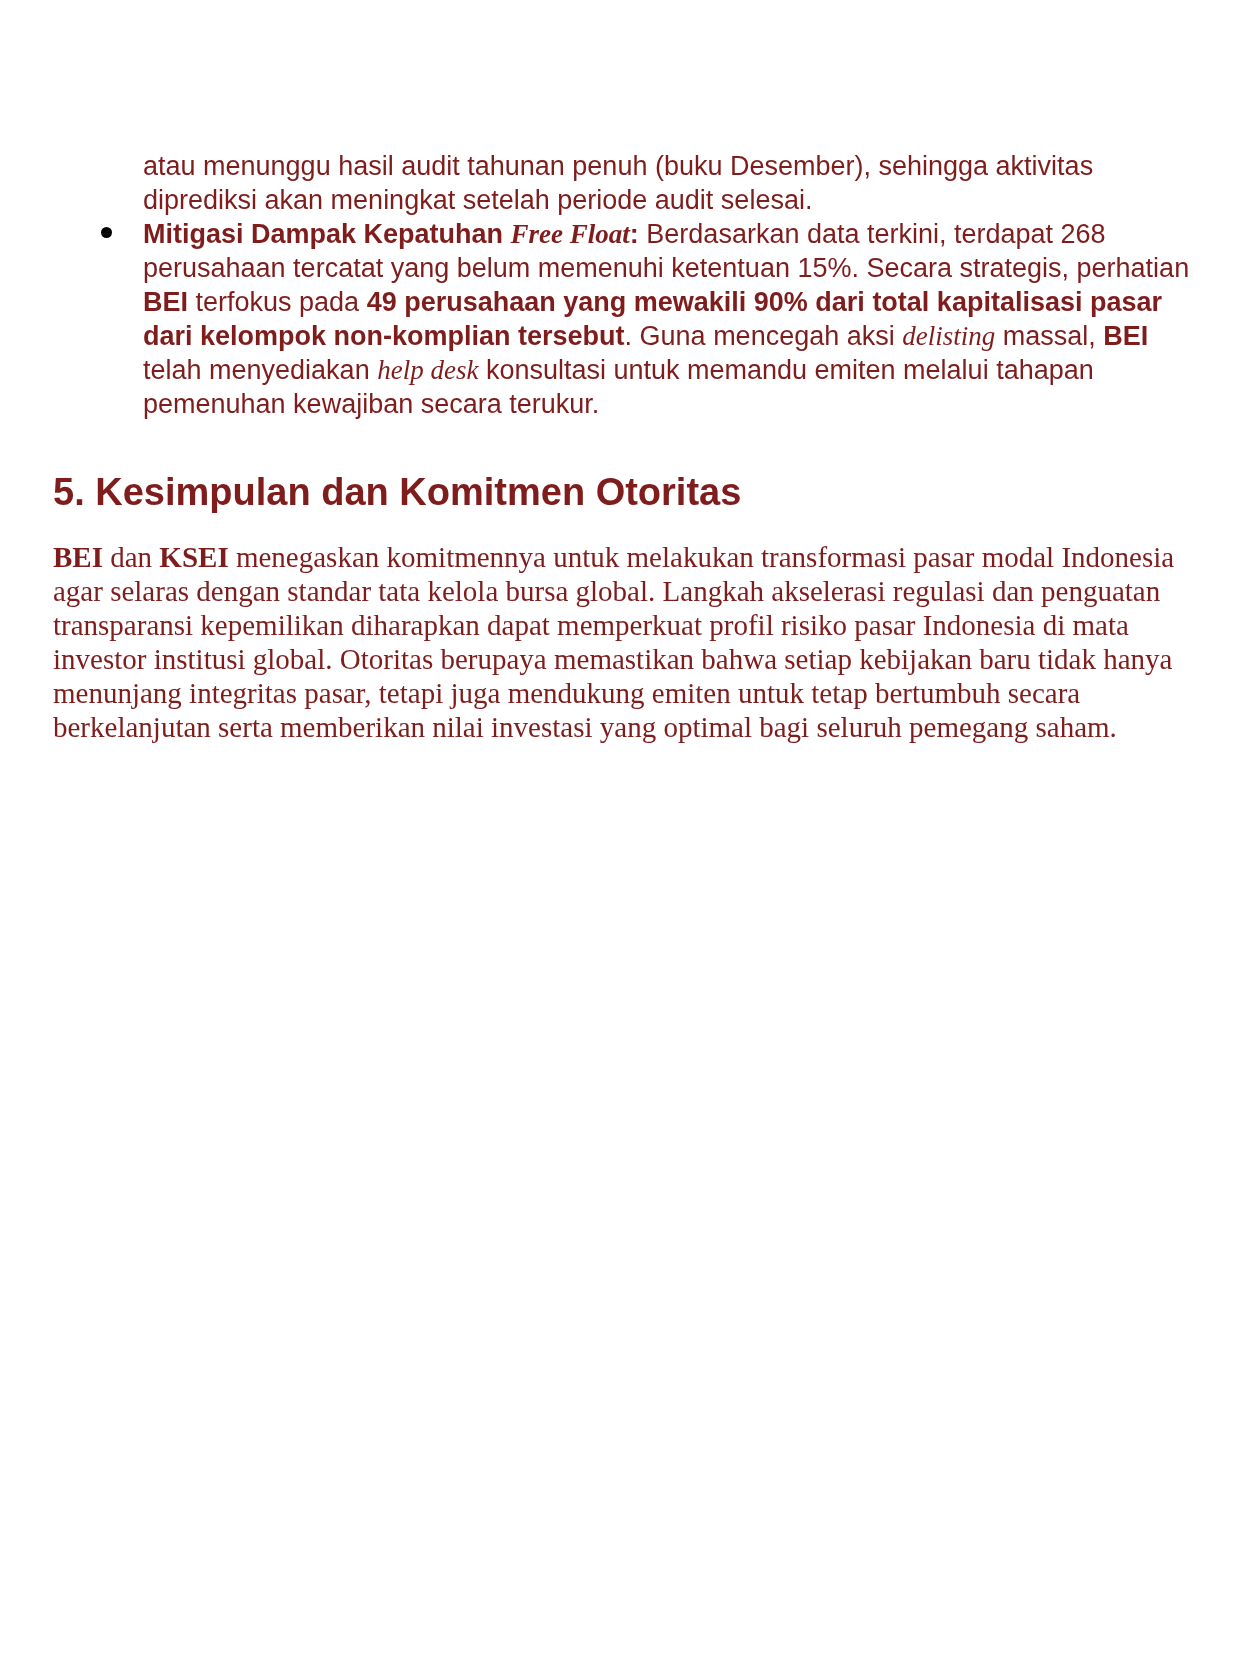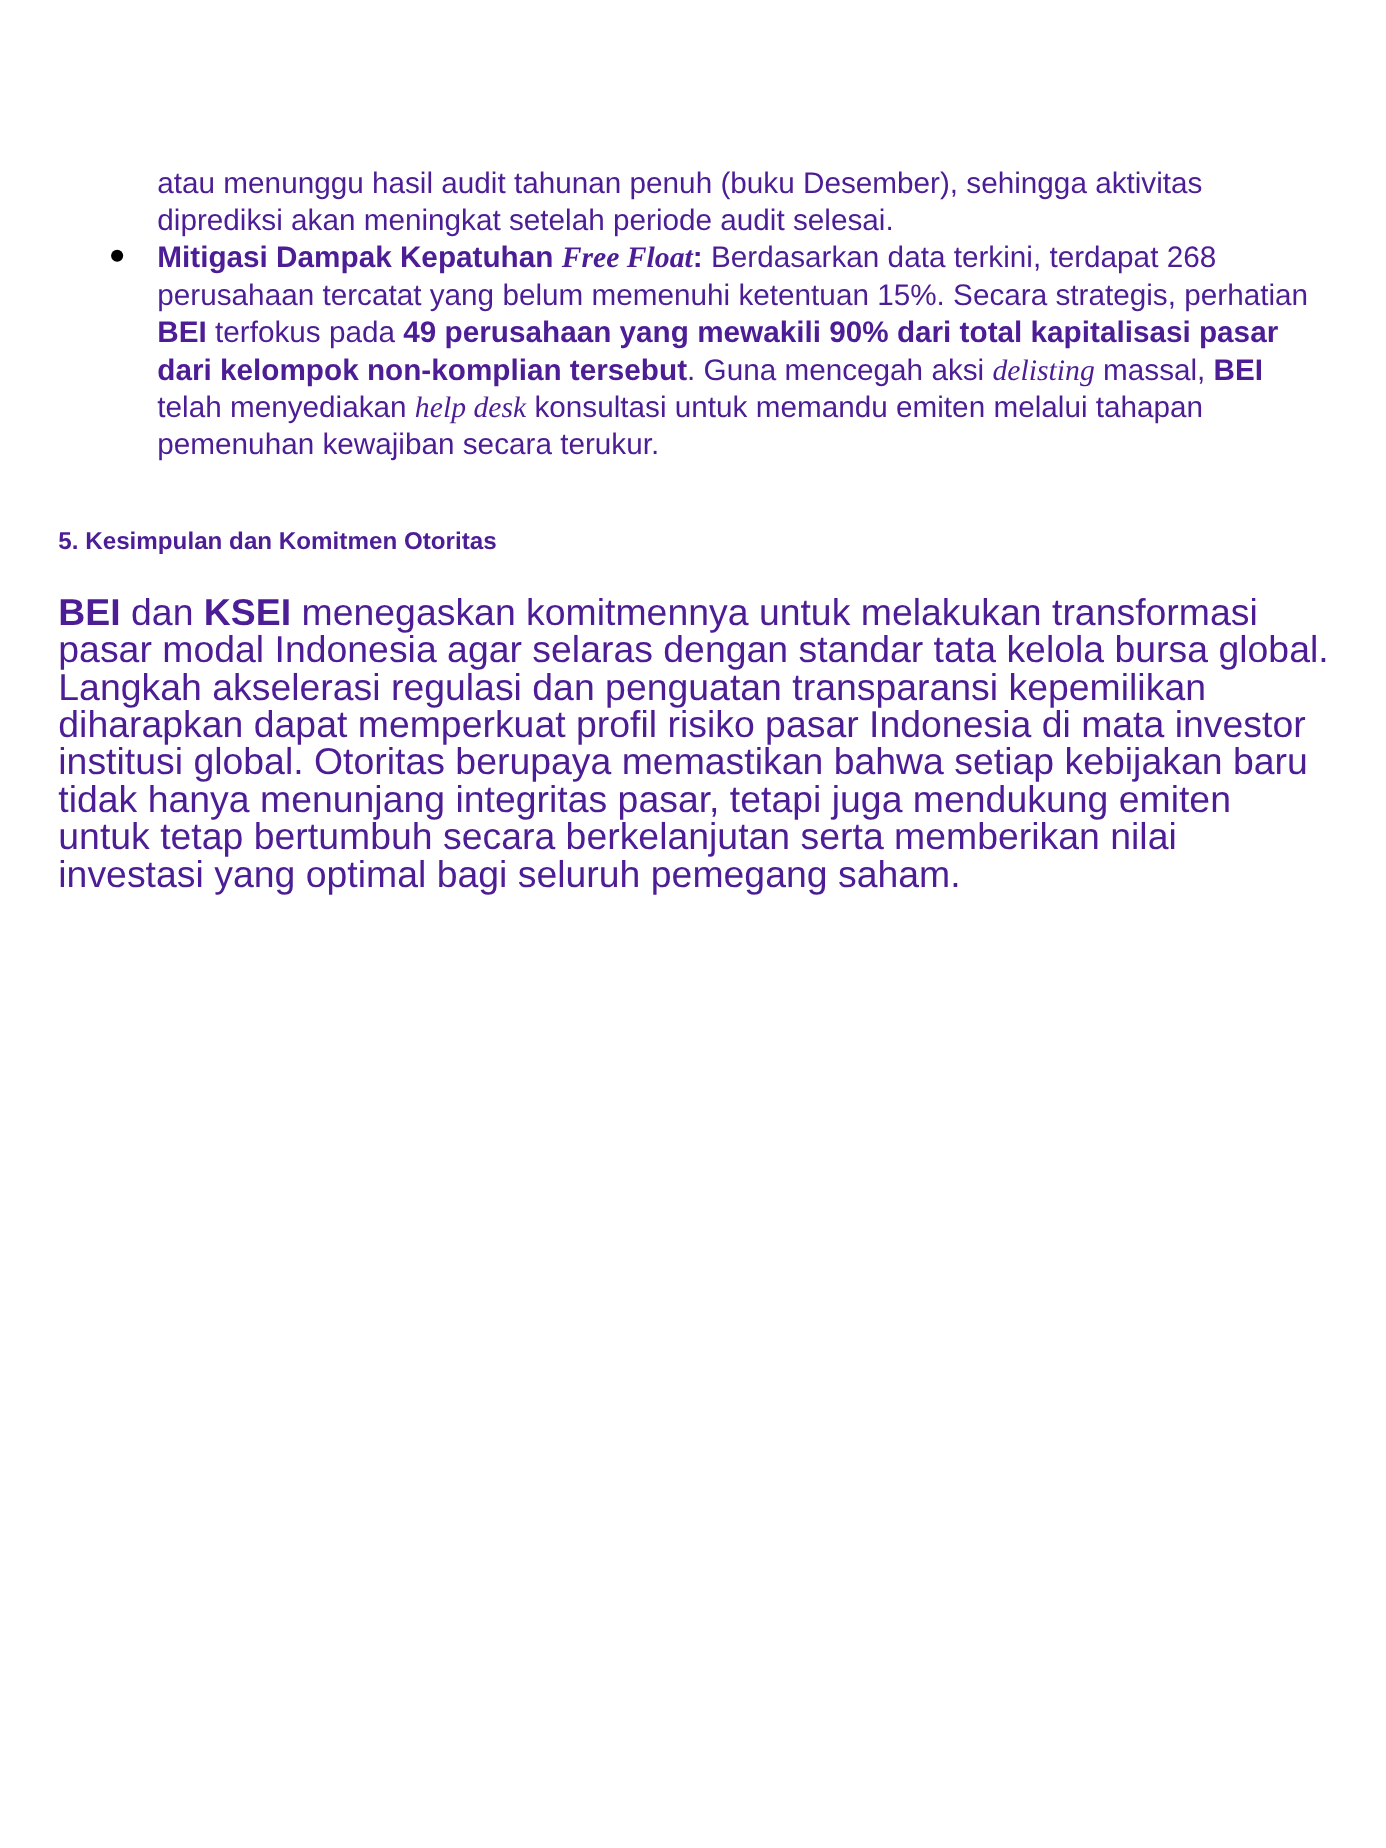--- a/index.html
+++ b/index.html
@@ -4,21 +4,21 @@
 <style>
   * { margin: 0; padding: 0; box-sizing: border-box; }
   html, body { background: #ffffff; }
   .page {
     position: relative;
     width: 1260px;
     height: 1356px;
     background: #ffffff;
     overflow: hidden;
     font-family: "Liberation Sans", sans-serif;
-    color: #4c1d95;
+    color: #7f1d1d;
     -webkit-font-smoothing: antialiased;
   }
   .list-block {
     position: absolute;
     left: 143px;
     top: 149px;
     width: 1068px;
     font-size: 27px;
     line-height: 34px;
   }
@@ -30,31 +30,32 @@
     width: 11px;
     height: 11px;
     border-radius: 50%;
     background: #000000;
   }
   .section-heading {
     position: absolute;
     left: 53px;
     top: 472px;
     width: 1160px;
-    font-size: 22px;
+    font-size: 38px;
     line-height: 40px;
     font-weight: 700;
   }
   .closing-paragraph {
     position: absolute;
     left: 53px;
     top: 540px;
     width: 1156px;
-    font-size: 34px;
+    font-size: 29px;
     line-height: 34px;
+    font-family: Liberation Serif, serif;
   }
   .b { font-weight: 700; }
   .i { font-style: italic; font-family: Liberation Serif, serif; }
 </style>
 </head>
 <body>
 
 <div class="page">
 
   <section class="list-block">

